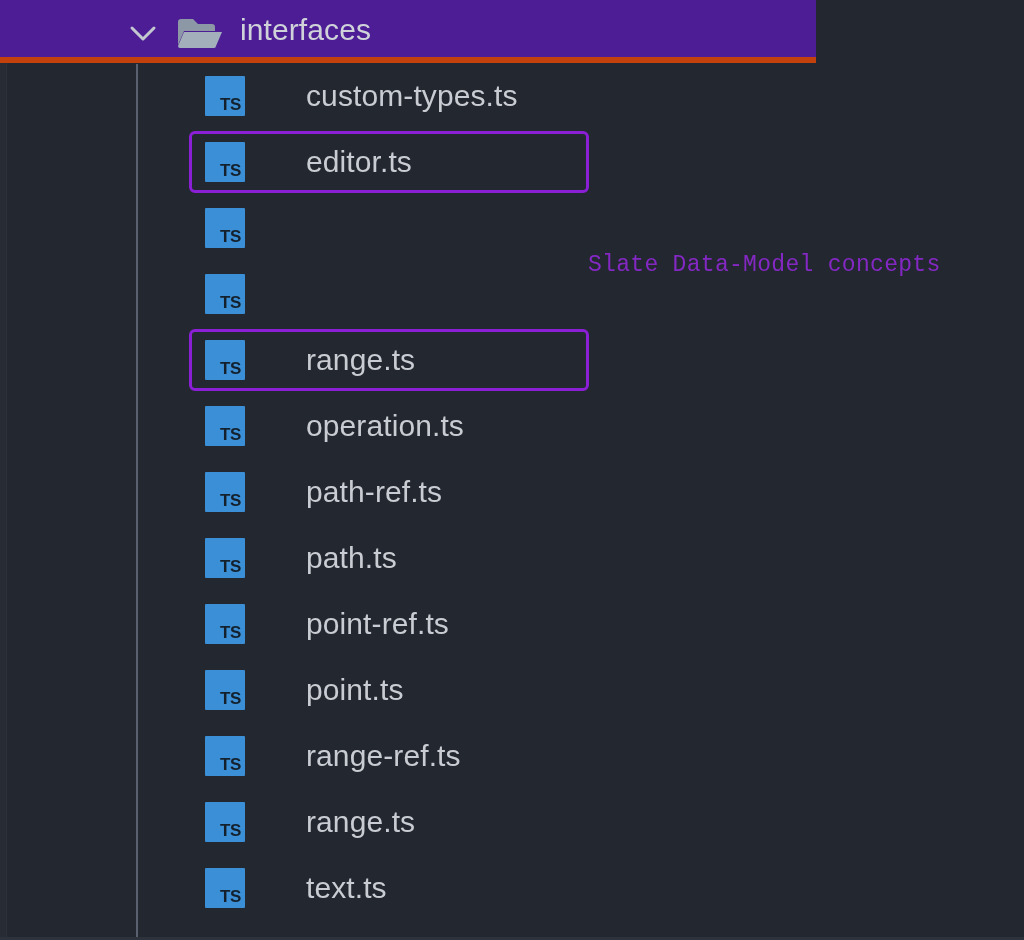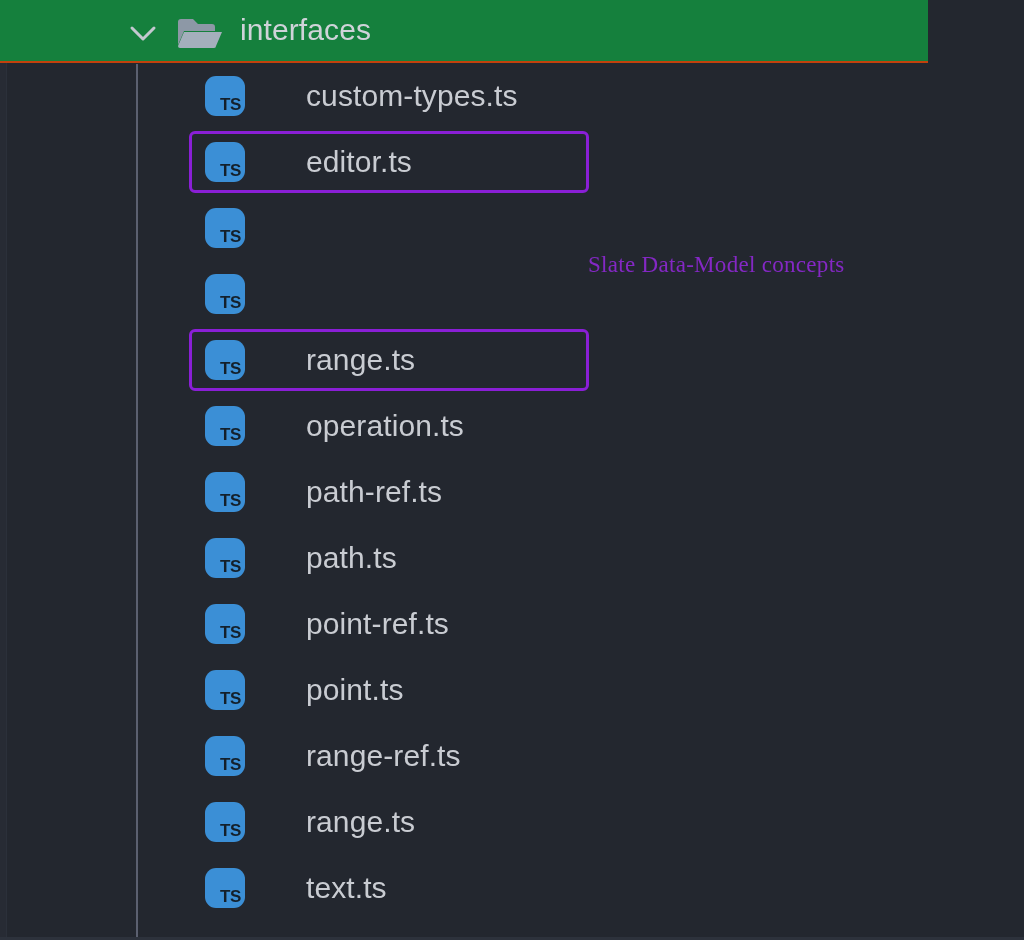--- a/index.html
+++ b/index.html
@@ -19,24 +19,24 @@
     overflow: hidden;
     box-sizing: border-box;
     border-bottom: 3px solid #2d323c;
   }
 
   
   .tree-header {
     position: absolute;
     left: 0;
     top: 0;
-    width: 928px;
+    width: 816px;
     height: 63px;
-    background: #15803d;
-    border-bottom: 2px solid #c2410c;
+    background: #4c1d95;
+    border-bottom: 6px solid #c2410c;
     box-sizing: border-box;
     display: flex;
     align-items: center;
   }
   .chevron-icon {
     position: absolute;
     left: 126px;
     top: 20px;
     width: 34px;
     height: 26px;
@@ -98,21 +98,21 @@
     height: 66px;
     display: flex;
     align-items: center;
   }
   .ts-icon {
     position: absolute;
     left: 205px;
     width: 40px;
     height: 40px;
     background: #3b8fd6;
-    border-radius: 11px;
+    border-radius: 1px;
     display: flex;
     align-items: flex-end;
     justify-content: flex-end;
     box-sizing: border-box;
     padding: 0 4px 3px 0;
   }
   .ts-icon span {
     font-size: 17px;
     font-weight: bold;
     color: #14202b;
@@ -146,21 +146,21 @@
 
   
   .annotation {
     position: absolute;
     left: 588px;
     top: 252px;
     font-size: 23px;
     color: #8428c4;
     white-space: nowrap;
     letter-spacing: 0.3px;
-    font-family: Liberation Serif, serif;
+    font-family: Liberation Mono, monospace;
   }
 </style>
 </head>
 <body>
 
 <div id="screen">
 
   <div class="tree-header">
     <span class="chevron-icon">
       <svg viewBox="0 0 34 26" width="34" height="26">

